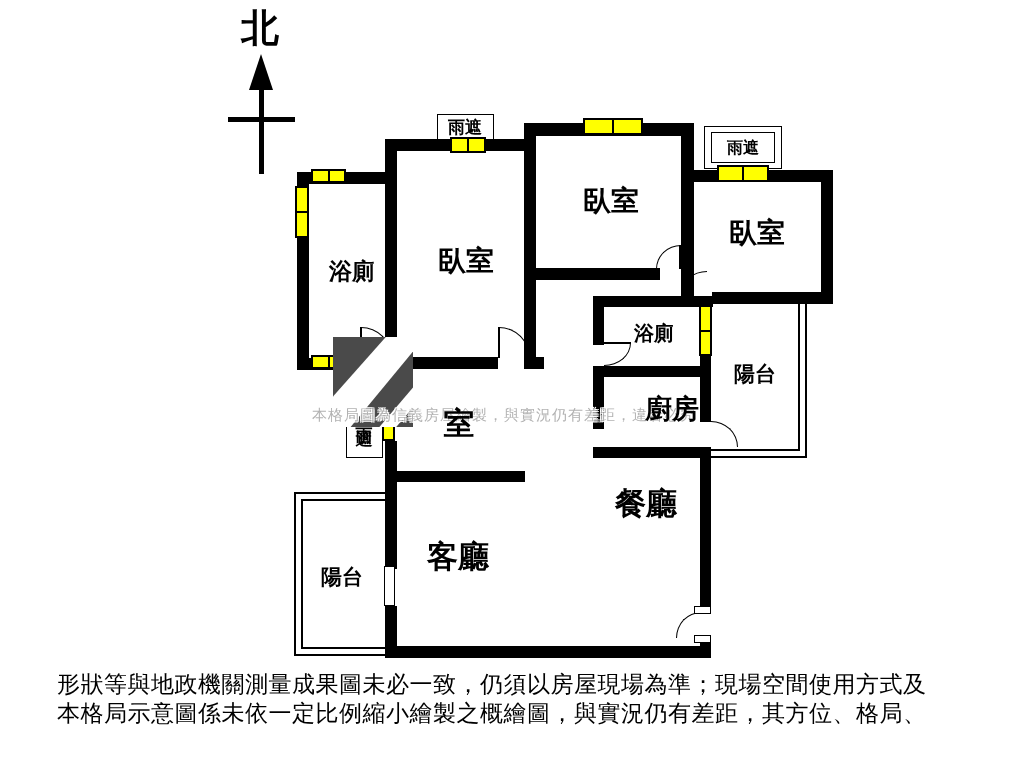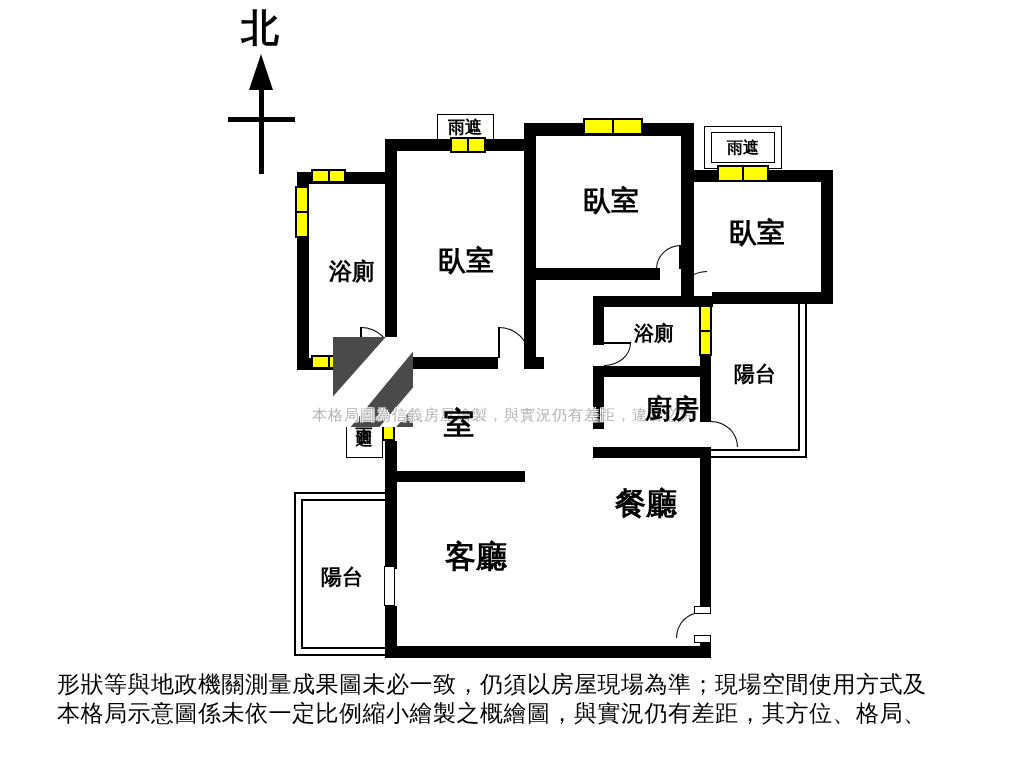--- a/index.html
+++ b/index.html
@@ -126,21 +126,21 @@
 
   <div class="lbl f23" style="left:352px;top:271px;">浴廁</div>
   <div class="lbl f28" style="left:466px;top:261px;">臥室</div>
   <div class="lbl f28" style="left:611px;top:201px;">臥室</div>
   <div class="lbl f28" style="left:757px;top:233px;">臥室</div>
   <div class="lbl f20" style="left:654px;top:333px;">浴廁</div>
   <div class="lbl f21" style="left:755px;top:374px;">陽台</div>
   <div class="lbl f27" style="left:672px;top:409px;text-align:right;">廚房</div>
   <div class="lbl f31" style="left:459px;top:424px;">室</div>
   <div class="lbl f31" style="left:646px;top:504px;">餐廳</div>
-  <div class="lbl f31" style="left:476px;top:557px;">客廳</div>
+  <div class="lbl f31" style="left:458px;top:557px;">客廳</div>
   <div class="lbl f21" style="left:342px;top:577px;">陽台</div>
 
   <div class="lbl f17" style="left:465px;top:127px;">雨遮</div>
   <div class="lbl f16" style="left:743px;top:148px;">雨遮</div>
   <div class="lbl f17 vtext" style="left:364px;top:416px;">雨遮</div>
 
   <div class="disclaimer">
     <div>形狀等與地政機關測量成果圖未必一致，仍須以房屋現場為準；現場空間使用方式及</div>
     <div>本格局示意圖係未依一定比例縮小繪製之概繪圖，與實況仍有差距，其方位、格局、</div>
   </div>

